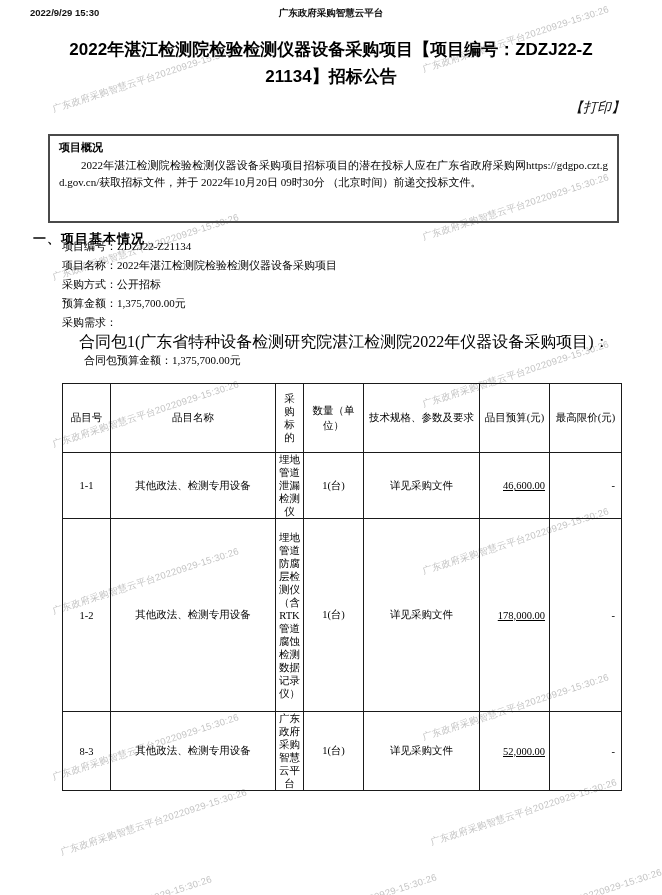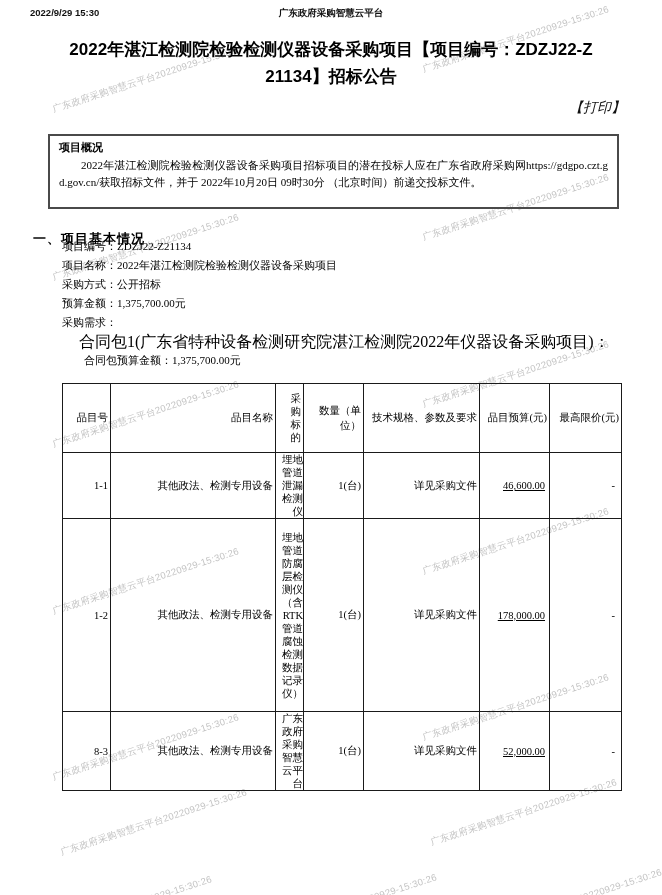--- a/index.html
+++ b/index.html
@@ -53,21 +53,21 @@
 
   
   .print-link {
     position: absolute; right: 37px; top: 99px;
     font-size: 14px; color: #111; cursor: pointer; font-style: italic;
   }
 
   
   .overview-box {
     position: absolute; left: 48px; top: 134px;
-    width: 571px; height: 75px;
+    width: 571px; height: 89px;
     box-sizing: border-box;
     border: 2px solid #4a4a4a;
     padding: 4px 9px 0 9px;
     background: transparent;
   }
   .overview-heading { font-size: 11px; font-weight: bold; }
   .overview-body {
     margin: 2px 0 0 0;
     font-size: 11px; line-height: 17px;
     text-indent: 2em;
@@ -91,21 +91,21 @@
     position: absolute; left: 62px; top: 383px;
     border-collapse: collapse;
     table-layout: fixed;
     width: 559px;
     font-size: 10.5px;
   }
   .items-table th, .items-table td {
     border: 1px solid #1a1a1a;
     font-weight: normal;
     vertical-align: middle;
-    text-align: right;
+    text-align: center;
     padding: 0 2px;
     overflow: hidden;
   }
   .items-table thead tr { height: 69px; }
   .items-table tbody tr:nth-child(1) { height: 65px; }
   .items-table tbody tr:nth-child(2) { height: 193px; }
   .items-table tbody tr:nth-child(3) { height: 70px; }
   .th-inner-v { display: inline-block; width: 12px; word-break: break-all; line-height: 13px; }
   .th-inner-qty { display: inline-block; width: 48px; word-break: break-all; line-height: 15px; }
   .items-table td.c2 { padding: 0; word-break: break-all; line-height: 13px; margin-left: 27px; }

